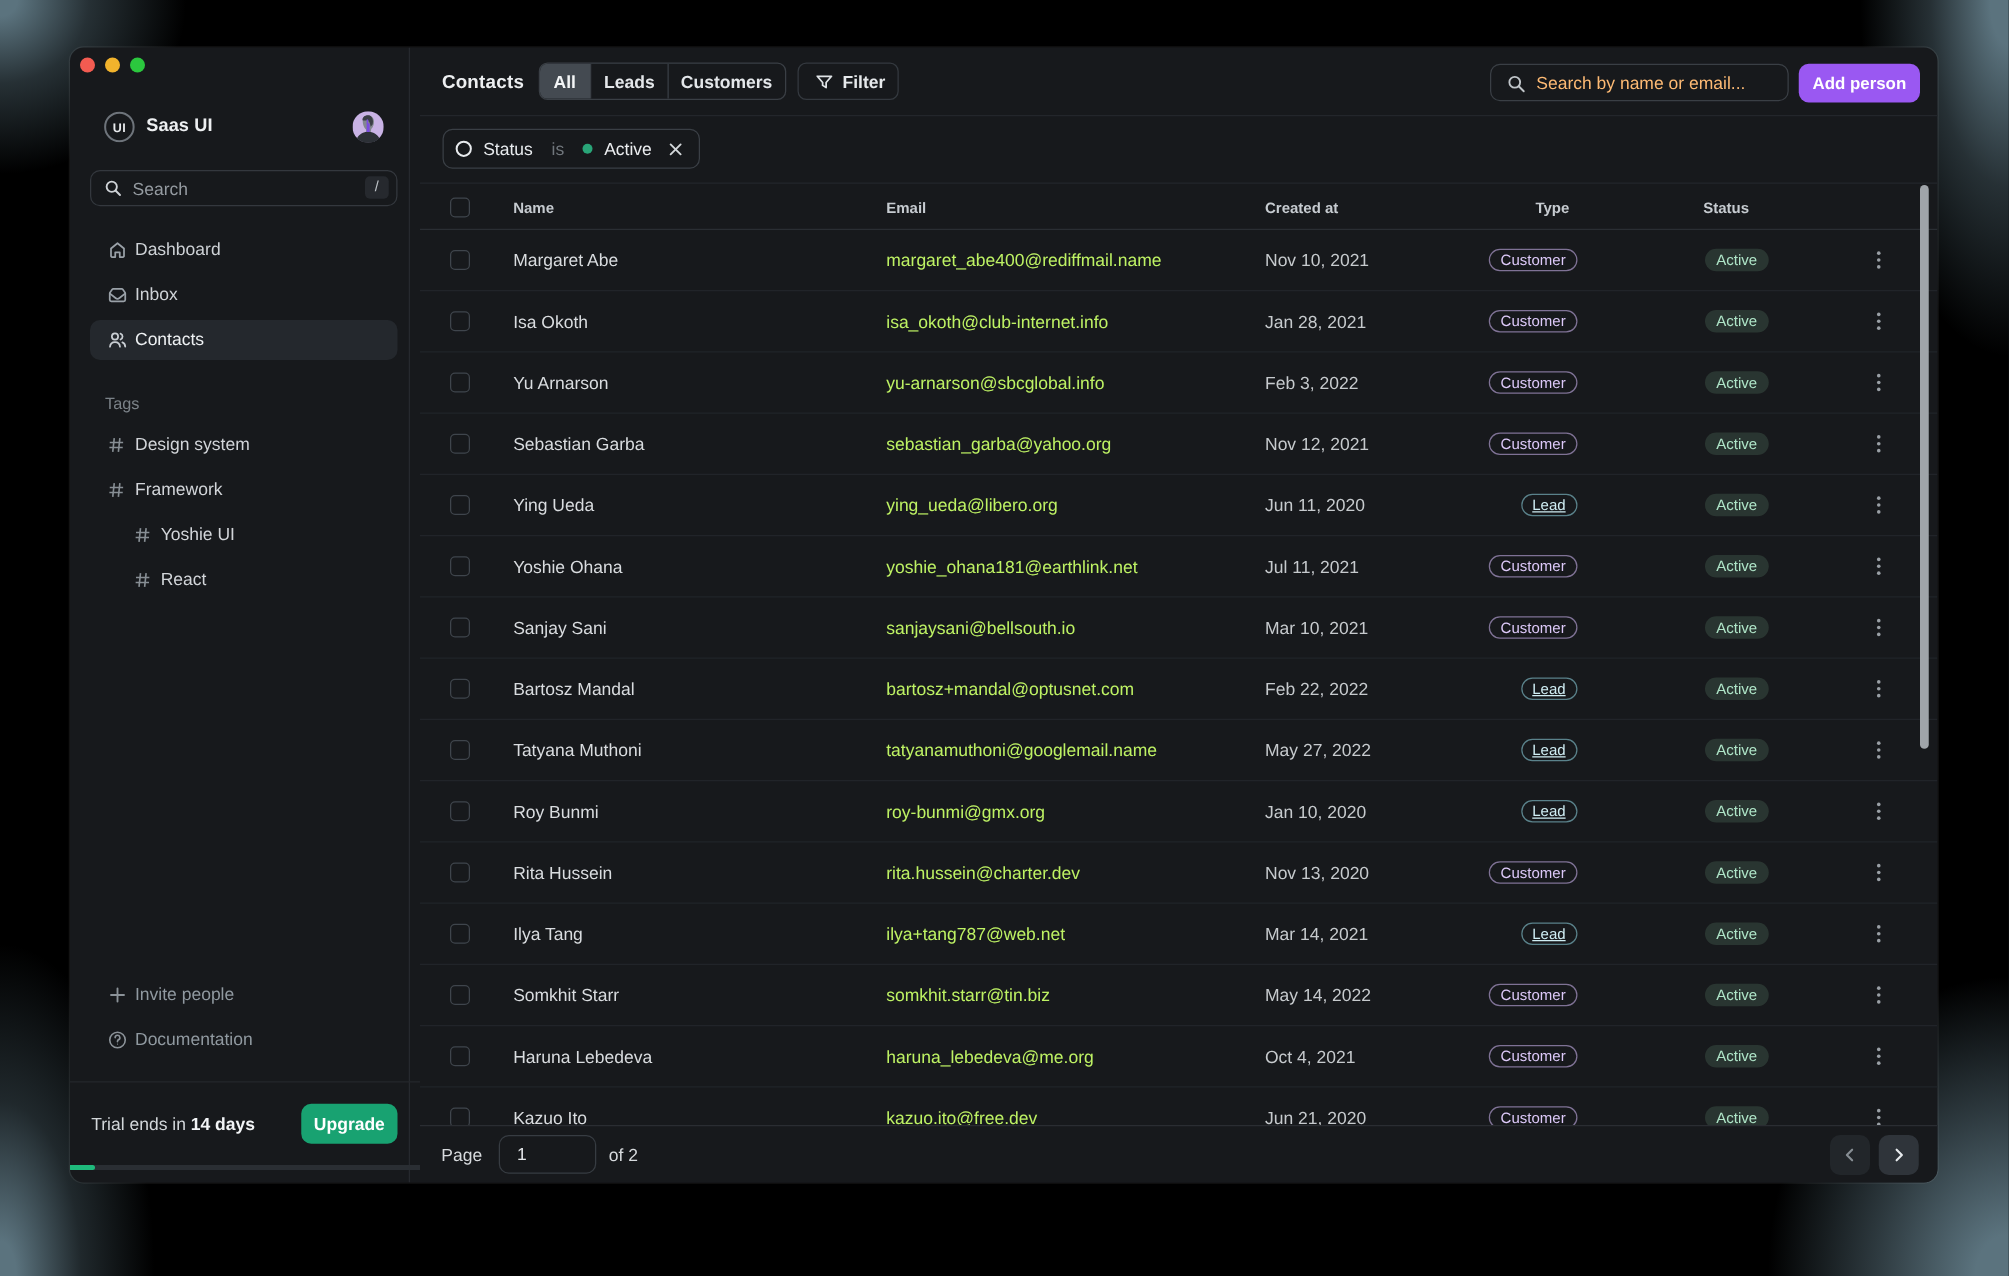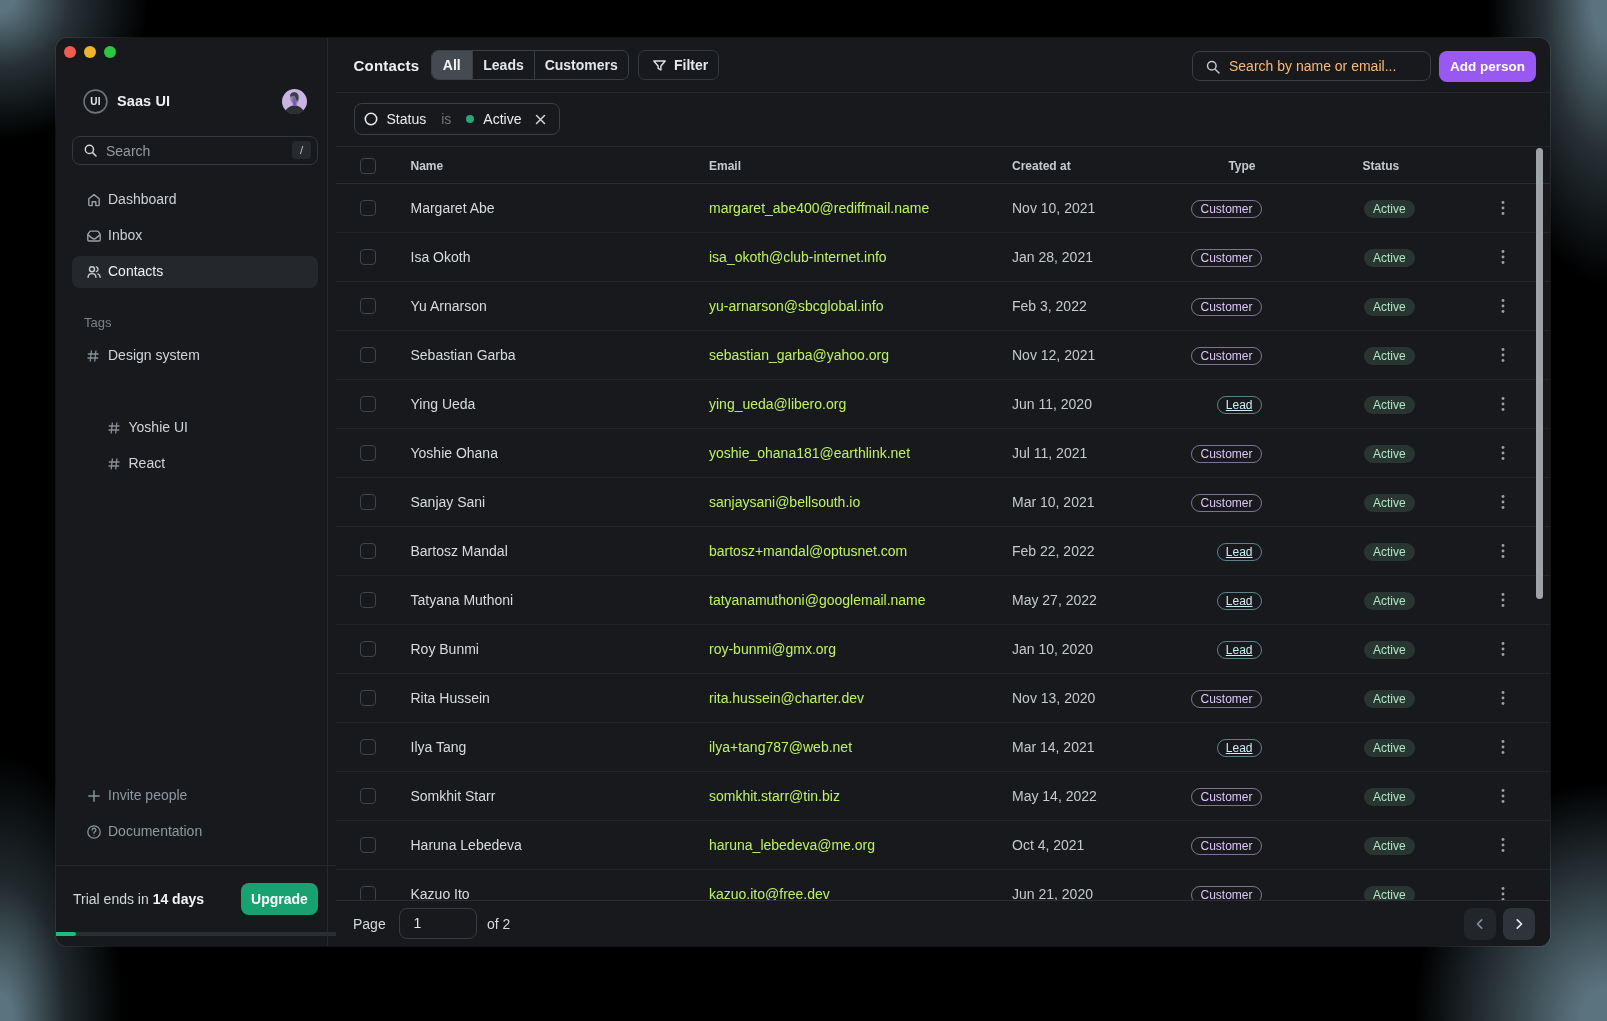--- a/index.html
+++ b/index.html
@@ -144,20 +144,26 @@
         </svg>
       <span class="lbl">Contacts</span>
     </div>
     <span class="tagshead">Tags</span>
     <div class="tag" style="top:301.5px">
       <svg class="hsh" style="left:14px" width="14" height="14" viewBox="0 0 14 14" fill="none" stroke="#878e94" stroke-width="1.3">
           <path d="M5.4 1.5 4.2 12.5M9.9 1.5 8.7 12.5M1.8 5h10.7M1.5 9h10.7"></path>
         </svg>
       <span class="lbl" style="left:36px">Design system</span>
     </div>
+    <div class="tag" style="top:337.5px">
+      <svg class="hsh" style="left:14px" width="14" height="14" viewBox="0 0 14 14" fill="none" stroke="#878e94" stroke-width="1.3">
+          <path d="M5.4 1.5 4.2 12.5M9.9 1.5 8.7 12.5M1.8 5h10.7M1.5 9h10.7"></path>
+        </svg>
+      <span class="lbl" style="left:36px">Framework</span>
+    </div>
     <div class="tag" style="top:373.5px">
       <svg class="hsh" style="left:34.5px" width="14" height="14" viewBox="0 0 14 14" fill="none" stroke="#878e94" stroke-width="1.3">
           <path d="M5.4 1.5 4.2 12.5M9.9 1.5 8.7 12.5M1.8 5h10.7M1.5 9h10.7"></path>
         </svg>
       <span class="lbl" style="left:56.5px">Yoshie UI</span>
     </div>
     <div class="tag" style="top:409.5px">
       <svg class="hsh" style="left:34.5px" width="14" height="14" viewBox="0 0 14 14" fill="none" stroke="#878e94" stroke-width="1.3">
           <path d="M5.4 1.5 4.2 12.5M9.9 1.5 8.7 12.5M1.8 5h10.7M1.5 9h10.7"></path>
         </svg>

